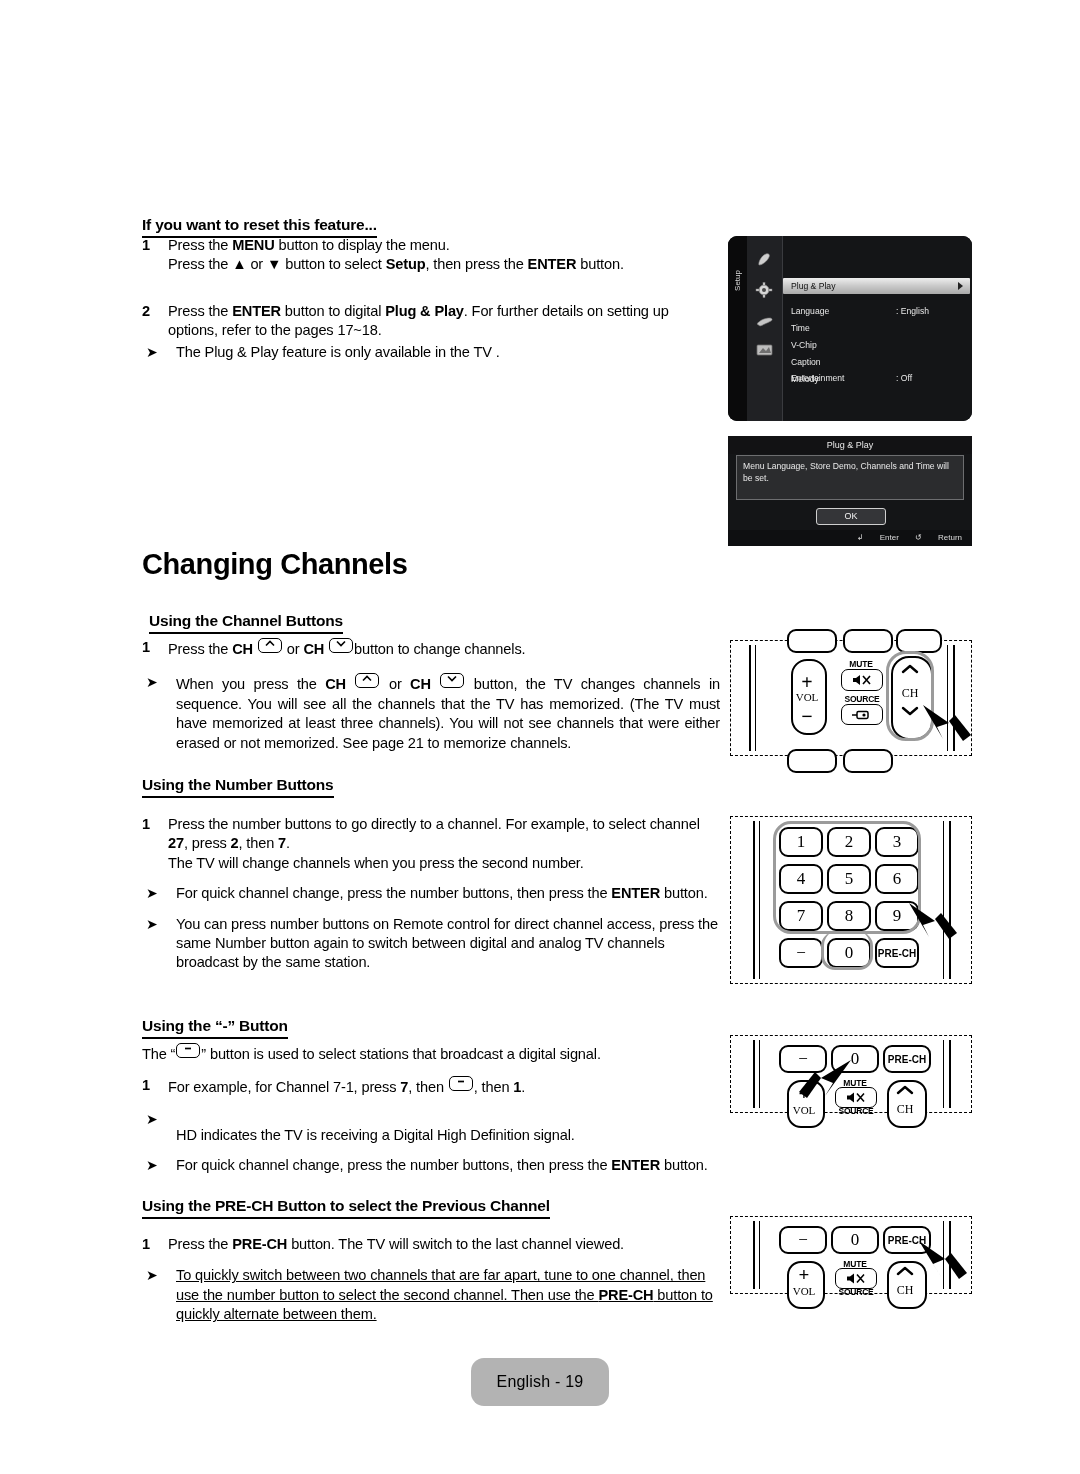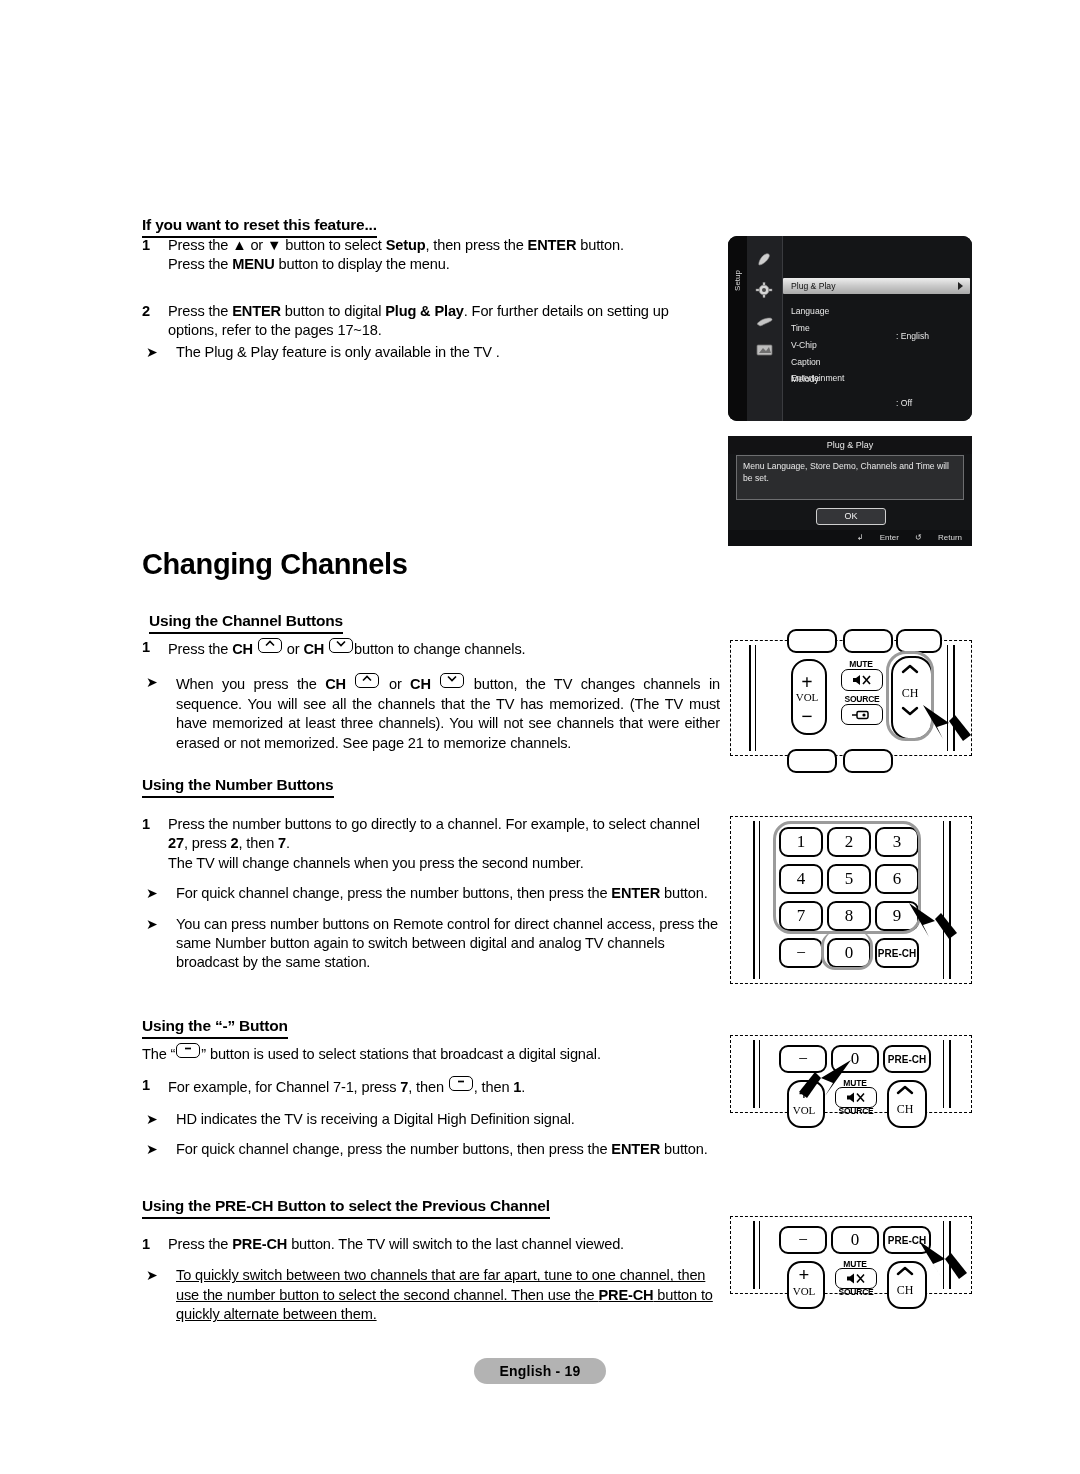--- a/index.html
+++ b/index.html
@@ -41,21 +41,21 @@
     font-size:10px;vertical-align:1px;margin:0 1px;position:relative;
   }
   .key svg{display:block;margin:0 auto;}
 
   
   .footer{
     position:absolute;left:0;right:0;top:1358px;text-align:center;
   }
   .pill{
     display:inline-block;background:#b3b3b3;border-radius:13px;
-    padding:5px 26px;font-size:14px;font-weight:bold;letter-spacing:0.2px;
+    padding:15px 26px;font-size:16px;font-weight:normal;letter-spacing:0.2px;
   }
 
   
   .osd{
     position:absolute;left:728px;top:236px;width:244px;height:185px;
     background:#111214;border-radius:9px;overflow:hidden;
     font-size:8.6px;color:#e8e8e8;
   }
   .osd-tab{
     position:absolute;left:0;top:0;width:19px;height:100%;
@@ -69,21 +69,21 @@
     position:absolute;left:19px;top:0;width:35px;height:100%;
     background:#202124;border-right:1px solid #3a3b3f;
   }
   .osd-ic{
     position:absolute;left:7px;width:21px;height:16px;
   }
   .osd-body{position:absolute;left:55px;top:0;right:0;bottom:0;background:#141517;}
   .osd-row{
     position:absolute;left:8px;right:6px;height:16px;line-height:16px;
   }
-  .osd-row .val{position:absolute;left:105px;top:0;margin-top:25px;}
+  .osd-row .val{position:absolute;left:105px;top:0;}
   .osd-sel{
     position:absolute;left:0px;right:2px;height:16px;line-height:16px;
     background:linear-gradient(180deg,#eeeeee 0%,#c9c9c9 50%,#a9a9a9 100%);
     color:#111;border-radius:1px;
   }
   .osd-sel .lbl{position:absolute;left:8px;top:0;}
   .osd-sel .tri{
     position:absolute;right:7px;top:4px;width:0;height:0;
     border-left:5px solid #222;border-top:4px solid transparent;border-bottom:4px solid transparent;
   }
@@ -151,22 +151,22 @@
   <div class="col-left">
 
     <div style="position:absolute;top:216px;left:0;">
       <div class="sub-head">If you want to reset this feature...</div>
     </div>
 
     <div style="position:absolute;top:236px;left:0;width:560px;">
       <div class="num-item">
         <div class="num">1</div>
         <div class="num-body">
+          <div><span>Press the </span><span class="b">MENU</span><span> button to display the menu.</span></div>
           <div><span>Press the ▲ or ▼ button to select </span><span class="b">Setup</span><span>, then press the </span><span class="b">ENTER</span><span> button.</span></div>
-          <div><span>Press the </span><span class="b">MENU</span><span> button to display the menu.</span></div>
         </div>
       </div>
     </div>
 
     <div style="position:absolute;top:302px;left:0;width:560px;">
       <div class="num-item">
         <div class="num">2</div>
         <div class="num-body">
           <span>Press the </span><span class="b">ENTER</span><span> button to digital </span><span class="b">Plug &amp; Play</span><span>. For further details on setting up options, refer to the pages 17~18.</span>
         </div>
@@ -254,21 +254,21 @@
         <div class="num">1</div>
         <div class="num-body">
           <span>For example, for Channel 7-1, press </span><span class="b">7</span><span>, then </span><span class="key"><svg width="12" height="9" viewBox="0 0 12 9">
                 <line x1="3" y1="4.5" x2="9" y2="4.5" stroke="#000" stroke-width="1.7"></line>
               </svg></span><span>, then </span><span class="b">1</span><span>.</span>
         </div>
       </div>
 
       <div class="bullet-item" style="margin-top:12px;">
         <div class="arrow">➤</div>
-        <div style="width:545px;">
+        <div style="width:545px;margin-top:16px;">
           <div>HD indicates the TV is receiving a Digital High Definition signal.</div>
         </div>
       </div>
 
       <div class="bullet-item" style="margin-top:11px;">
         <div class="arrow">➤</div>
         <div style="width:545px;">
           <span>For quick channel change, press the number buttons, then press the </span><span class="b">ENTER</span><span> button.</span>
         </div>
       </div>

